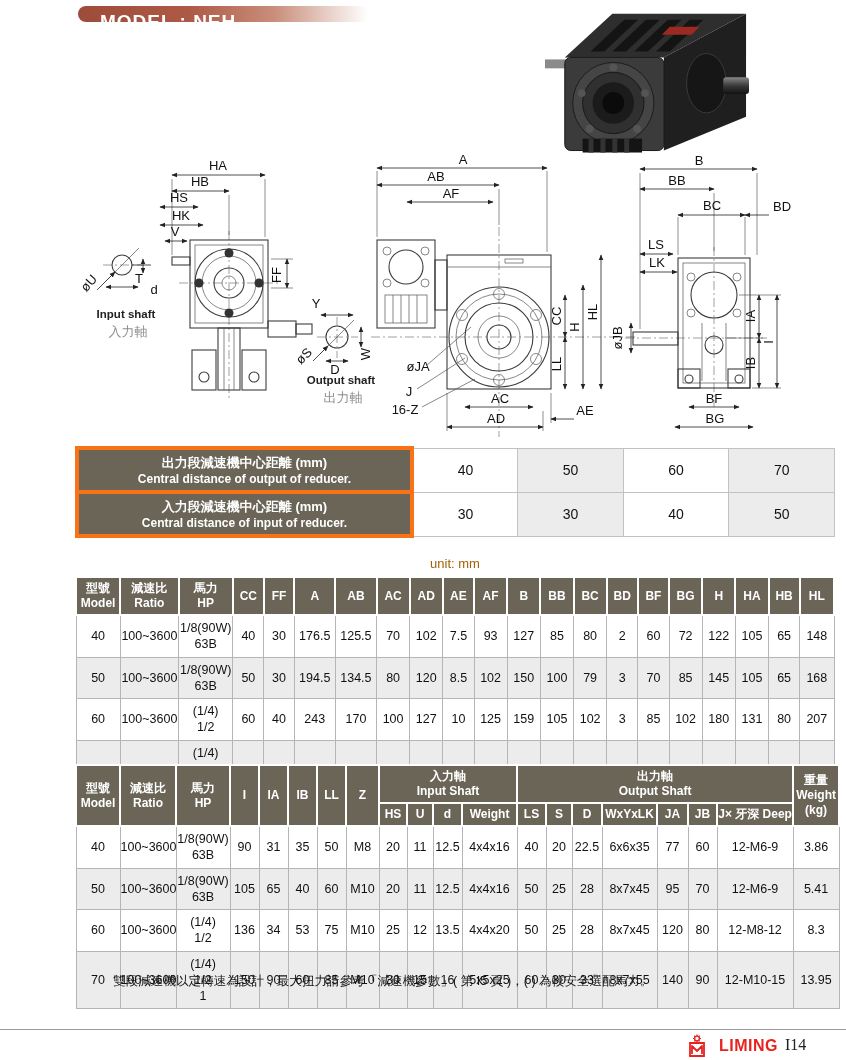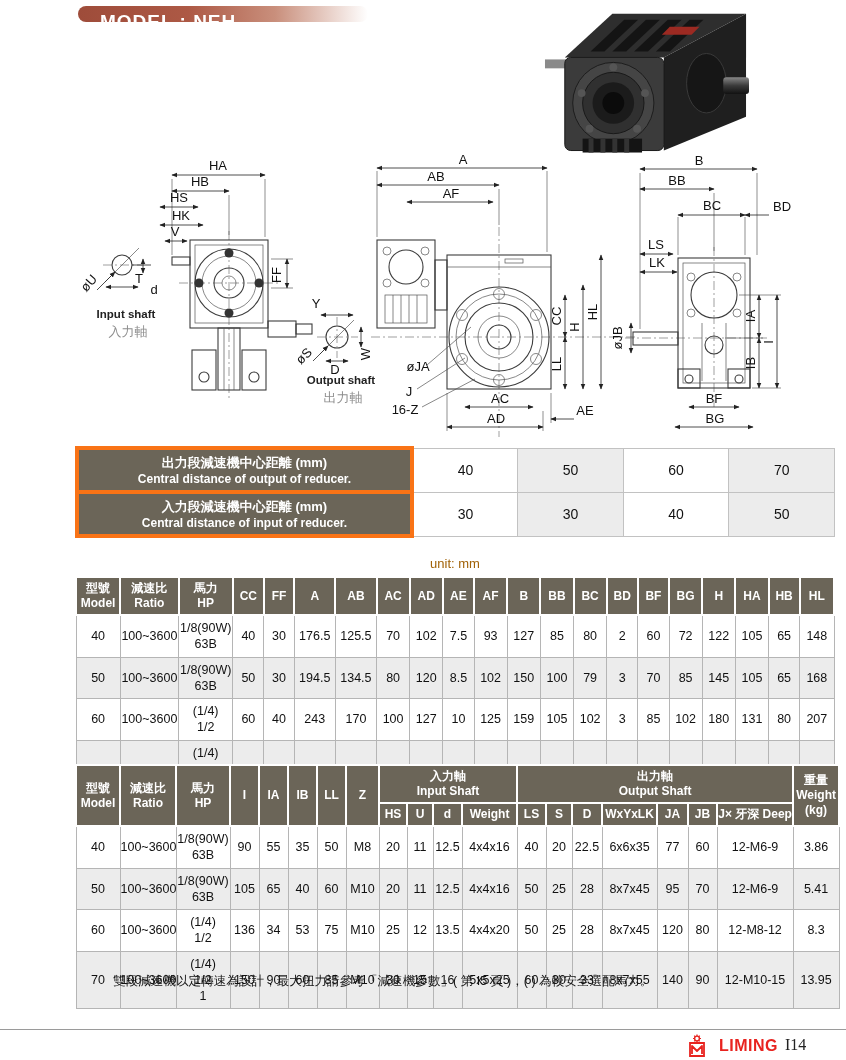--- a/index.html
+++ b/index.html
@@ -560,21 +560,21 @@
         <th>J× 牙深 Deep</th>
       </tr>
     </thead>
     <tbody>
       <tr>
         <td>40</td>
         <td>100~3600</td>
         <td>1/8(90W)
 63B</td>
         <td>90</td>
-        <td>55</td>
+        <td>31</td>
         <td>35</td>
         <td>50</td>
         <td>M8</td>
         <td>20</td>
         <td>11</td>
         <td>12.5</td>
         <td>4x4x16</td>
         <td>40</td>
         <td>20</td>
         <td>22.5</td>

